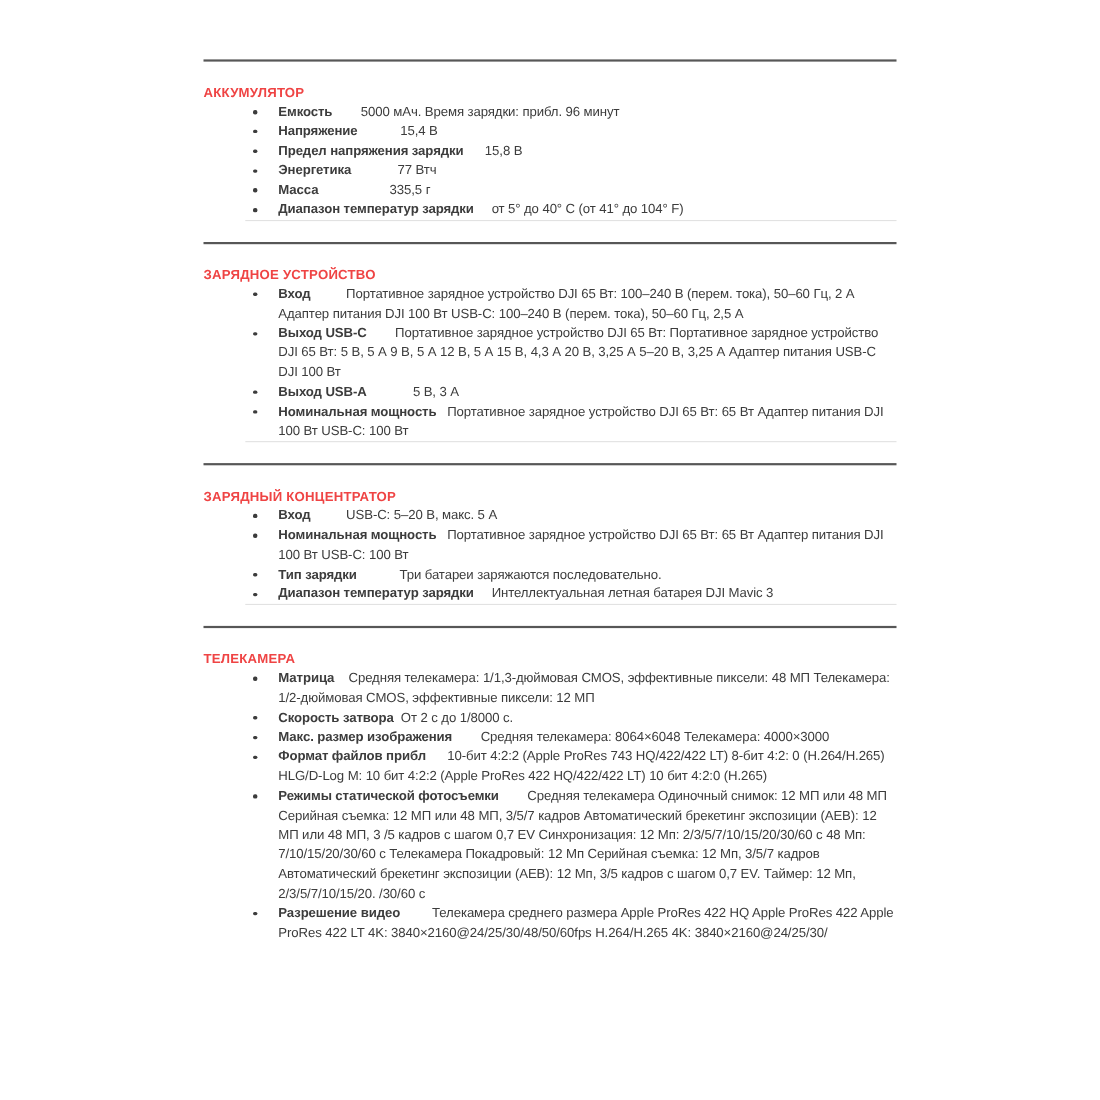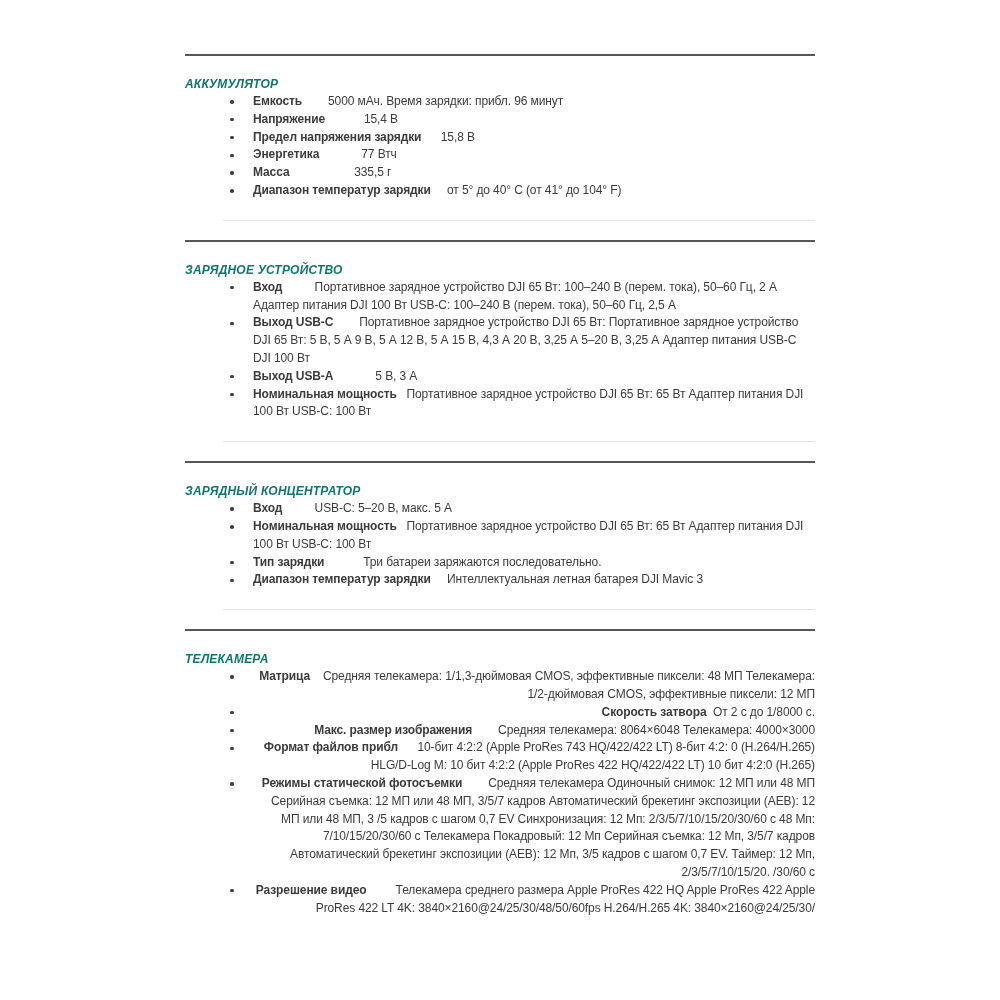--- a/index.html
+++ b/index.html
@@ -26,30 +26,29 @@
   .section-divider {
     border-top: 2px solid #575757;
     height: 0;
   }
   .section-title {
     margin: 19px 0 0 0;
     font-size: 12px;
     font-weight: 700;
     line-height: 18px;
     letter-spacing: 0.2px;
-    color: #0f766e;
-    font-style: italic;
+    color: #ef4444;
   }
   .spec-list {
     list-style: none;
     margin: 0 0 0 38px;
-    padding: 0 0 20px 0;
+    padding: 0 0 0 0;
     border-bottom: 1px solid #e2e2e2;
   }
-  .spec-section:last-child .spec-list { border-bottom: none; text-align: right; }
+  .spec-section:last-child .spec-list { border-bottom: none; }
   .spec-item {
     position: relative;
     padding-left: 30px;
     font-size: 12px;
     line-height: 17.8px;
     letter-spacing: -0.1px;
     white-space: pre-wrap;
   }
   .bullet-dot {
     position: absolute;

